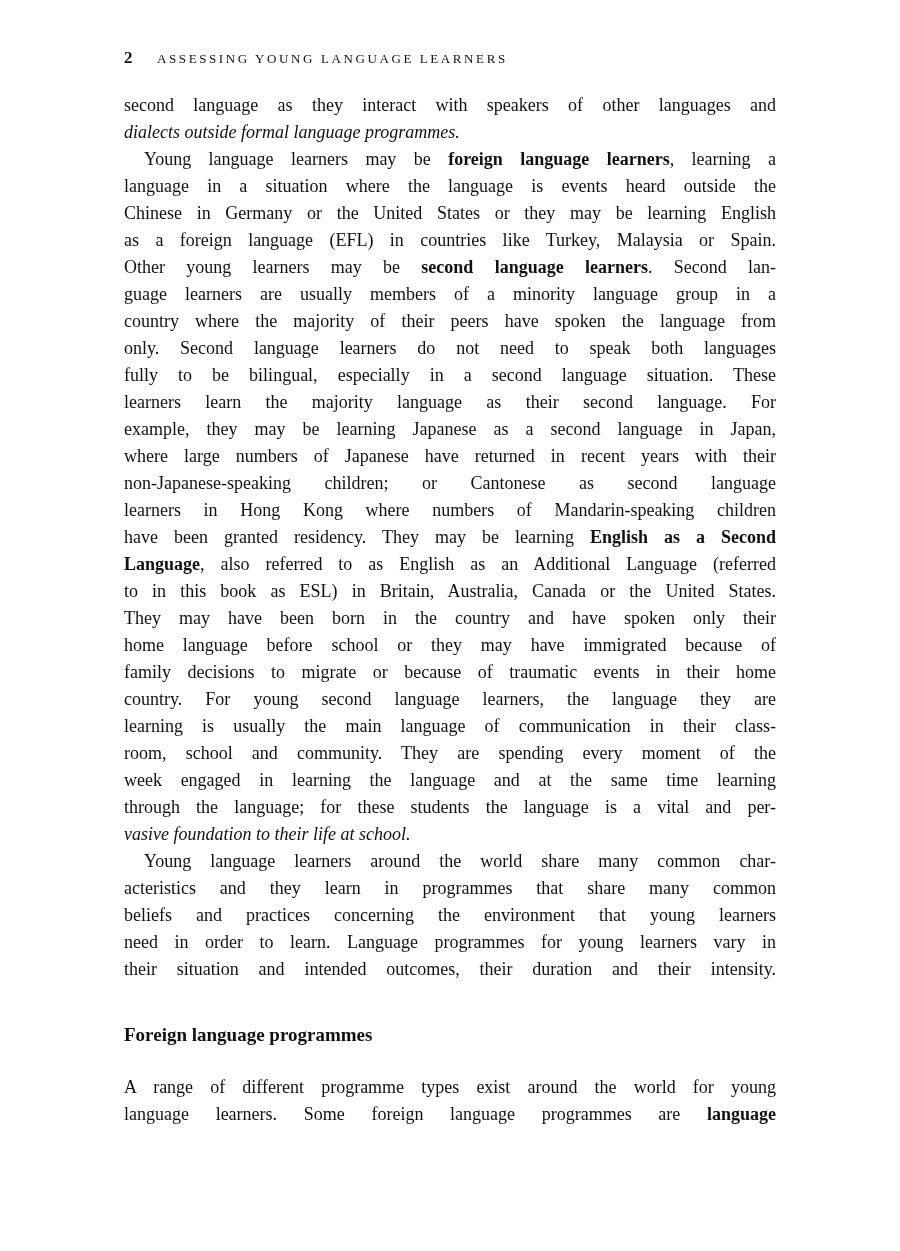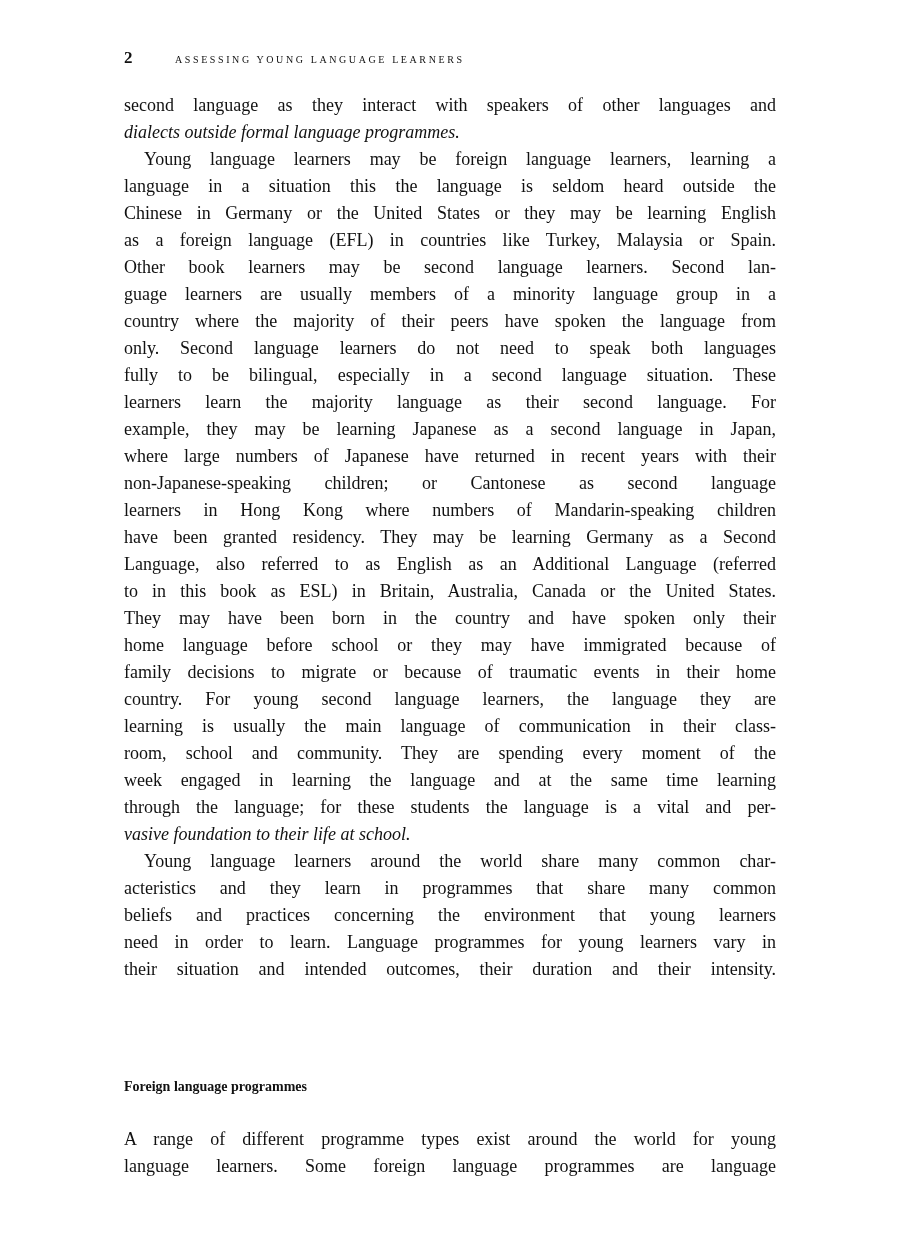--- a/index.html
+++ b/index.html
@@ -25,22 +25,22 @@
     align-items: baseline;
     height: 20px;
     margin-bottom: 24px;
   }
   .page-number {
     font-size: 17px;
     font-weight: 700;
     letter-spacing: 0.5px;
   }
   .running-head-title {
-    margin-left: 42px;
-    font-size: 10px;
+    margin-left: 24px;
+    font-size: 13px;
     letter-spacing: 2.6px;
     font-weight: 400;
     text-transform: uppercase;
   }
   .body-text {
     width: 652px;
     font-size: 18px;
     line-height: 27px;
   }
   .para {
@@ -54,58 +54,58 @@
     height: 27px;
   }
   .line.last {
     text-align-last: left;
     font-style: italic;
   }
   .line.indent {
     text-indent: 20px;
   }
   .b {
-    font-weight: 400;
+    font-weight: 700;
   }
   .section-heading {
-    font-size: 14px;
+    font-size: 19px;
     font-weight: 700;
     line-height: 28px;
-    margin: 90px 0 25px 0;
+    margin: 38px 0 25px 0;
   }
 </style>
 </head>
 <body>
 
 <div class="page">
   <div class="running-header">
     <span class="page-number">2</span>
     <span class="running-head-title">ASSESSING YOUNG LANGUAGE LEARNERS</span>
   </div>
   <div class="body-text">
       <div class="para">
         <div class="line"><span>second language as they interact with speakers of other languages and</span></div>
         <div class="line last"><span>dialects outside formal language programmes.</span></div>
       </div>
       <div class="para">
         <div class="line indent"><span>Young language learners may be </span><span class="b">foreign language learners</span><span>, learning a</span></div>
-        <div class="line"><span>language in a situation this the language is seldom heard outside the</span></div>
+        <div class="line"><span>language in a situation where the language is events heard outside the</span></div>
         <div class="line"><span>Chinese in Germany or the United States or they may be learning English</span></div>
         <div class="line"><span>as a foreign language (EFL) in countries like Turkey, Malaysia or Spain.</span></div>
-        <div class="line"><span>Other book learners may be </span><span class="b">second language learners</span><span>. Second lan-</span></div>
+        <div class="line"><span>Other young learners may be </span><span class="b">second language learners</span><span>. Second lan-</span></div>
         <div class="line"><span>guage learners are usually members of a minority language group in a</span></div>
         <div class="line"><span>country where the majority of their peers have spoken the language from</span></div>
         <div class="line"><span>only. Second language learners do not need to speak both languages</span></div>
         <div class="line"><span>fully to be bilingual, especially in a second language situation. These</span></div>
         <div class="line"><span>learners learn the majority language as their second language. For</span></div>
         <div class="line"><span>example, they may be learning Japanese as a second language in Japan,</span></div>
         <div class="line"><span>where large numbers of Japanese have returned in recent years with their</span></div>
         <div class="line"><span>non-Japanese-speaking children; or Cantonese as second language</span></div>
         <div class="line"><span>learners in Hong Kong where numbers of Mandarin-speaking children</span></div>
-        <div class="line"><span>have been granted residency. They may be learning </span><span class="b">Germany as a Second</span></div>
+        <div class="line"><span>have been granted residency. They may be learning </span><span class="b">English as a Second</span></div>
         <div class="line"><span class="b">Language</span><span>, also referred to as English as an Additional Language (referred</span></div>
         <div class="line"><span>to in this book as ESL) in Britain, Australia, Canada or the United States.</span></div>
         <div class="line"><span>They may have been born in the country and have spoken only their</span></div>
         <div class="line"><span>home language before school or they may have immigrated because of</span></div>
         <div class="line"><span>family decisions to migrate or because of traumatic events in their home</span></div>
         <div class="line"><span>country. For young second language learners, the language they are</span></div>
         <div class="line"><span>learning is usually the main language of communication in their class-</span></div>
         <div class="line"><span>room, school and community. They are spending every moment of the</span></div>
         <div class="line"><span>week engaged in learning the language and at the same time learning</span></div>
         <div class="line"><span>through the language; for these students the language is a vital and per-</span></div>

